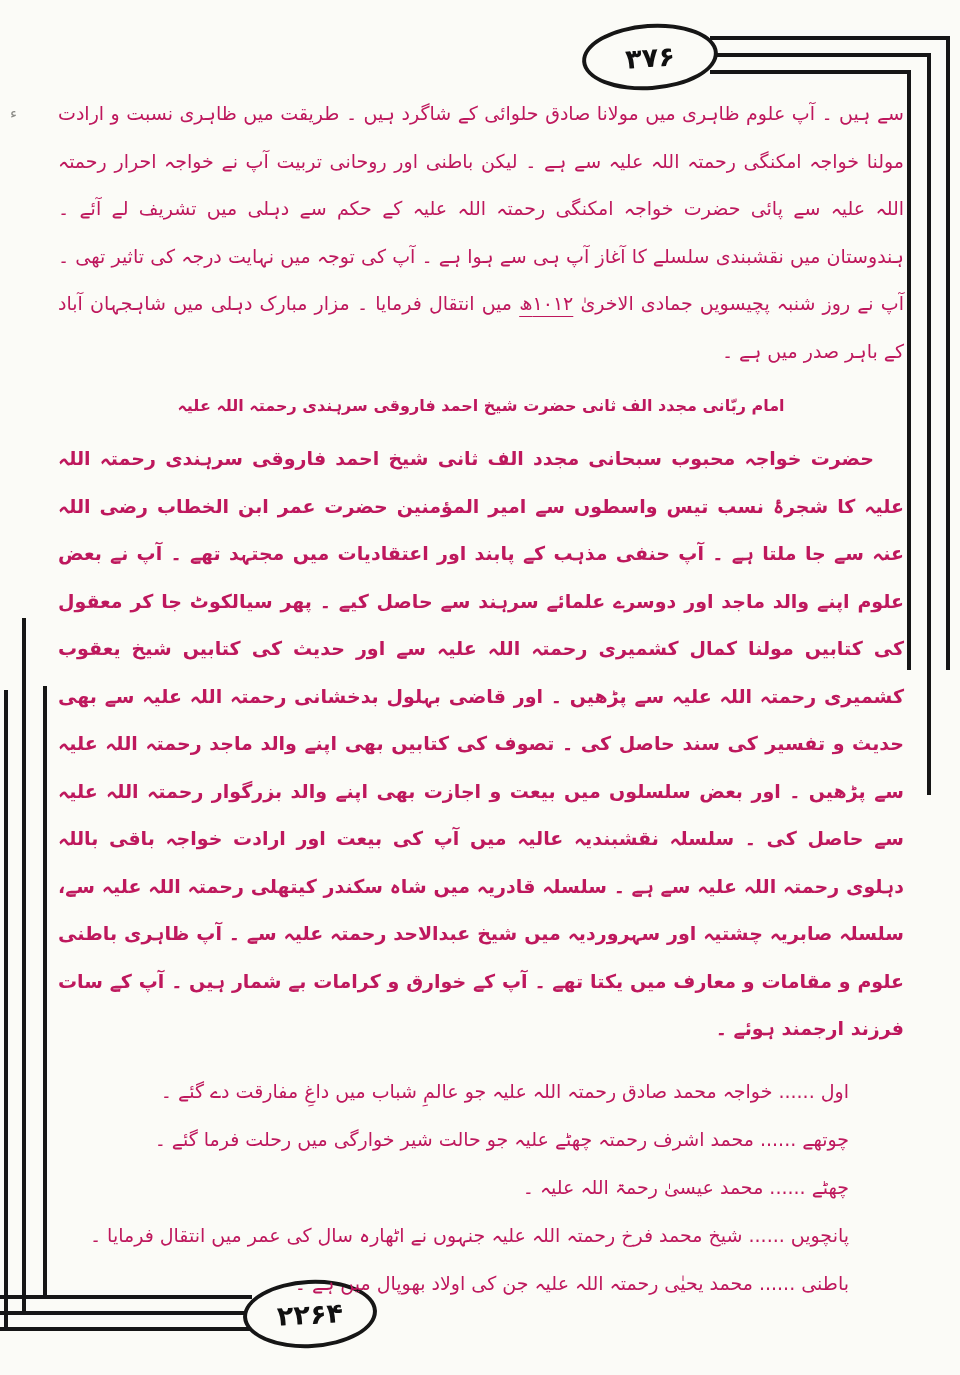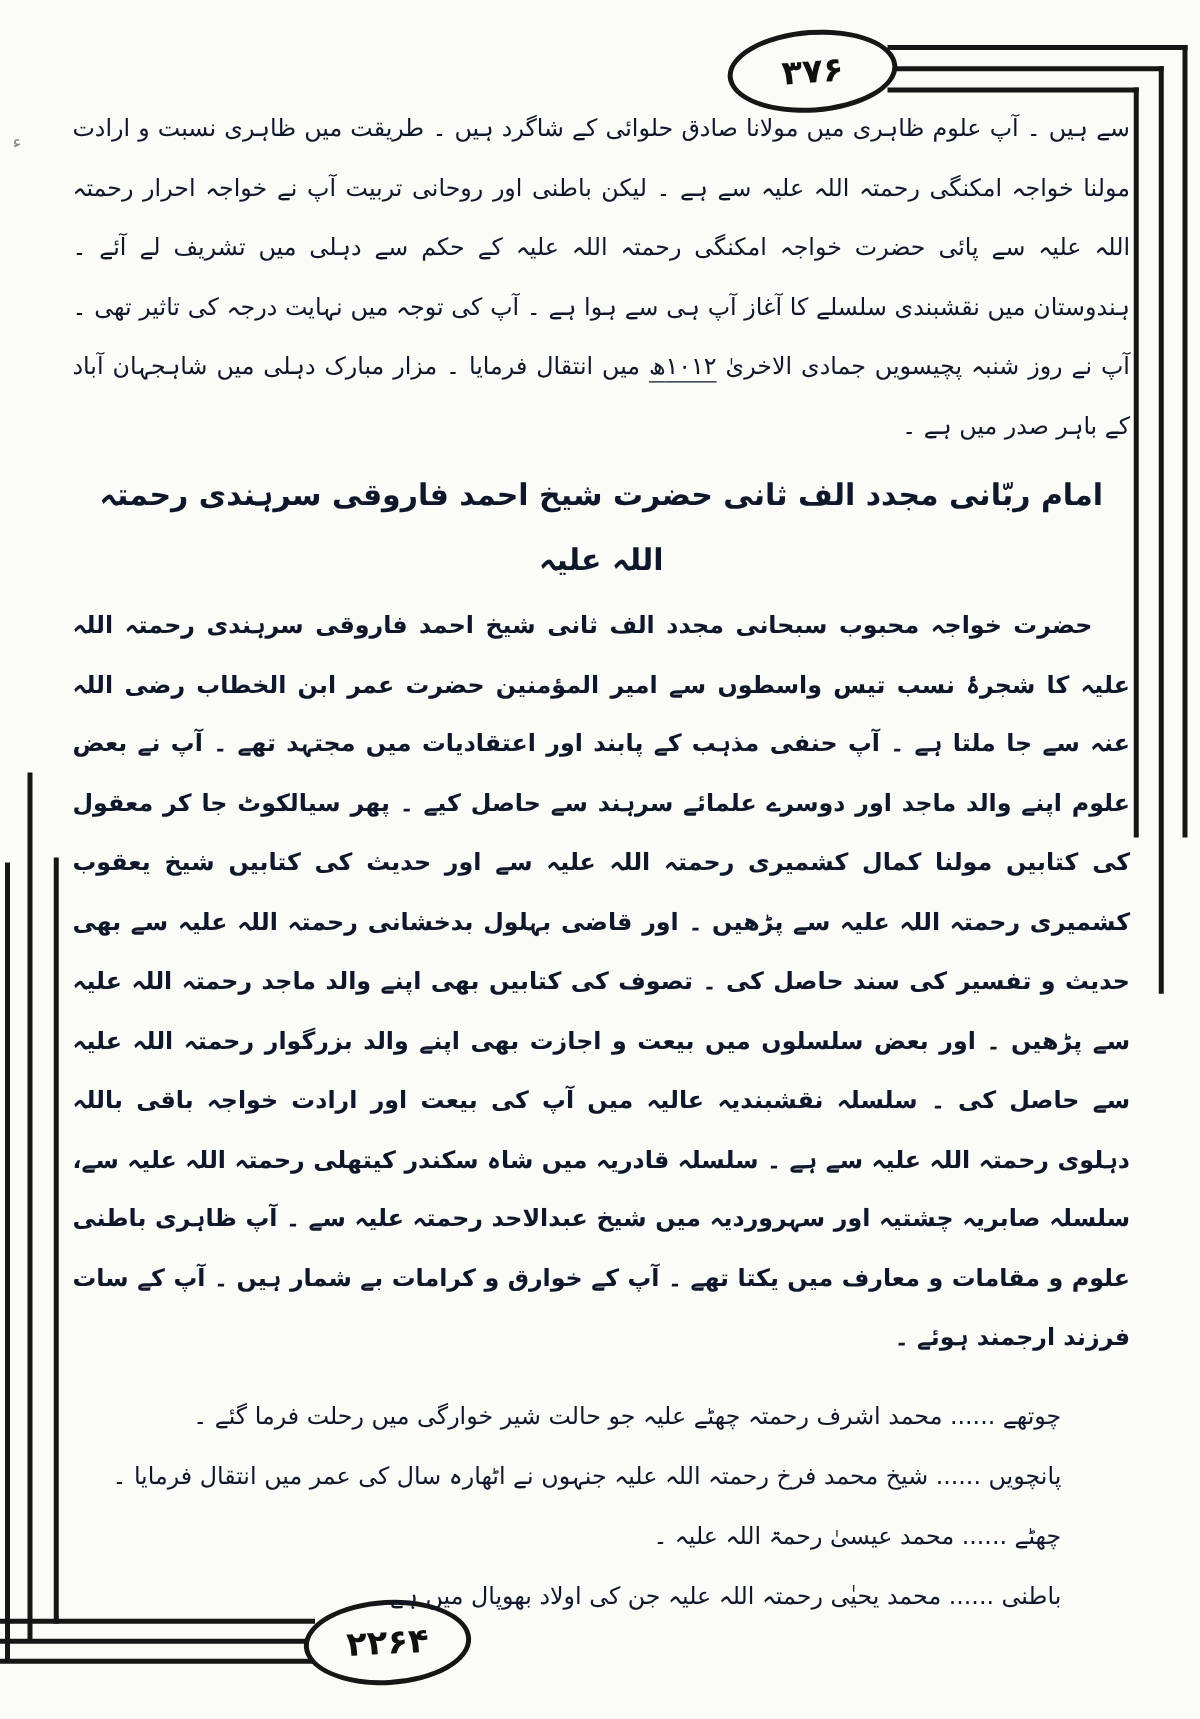--- a/index.html
+++ b/index.html
@@ -32,30 +32,30 @@
     position:absolute;border:4px solid #161616;border-radius:50%;
     background:#fbfbf7;display:flex;align-items:center;justify-content:center;
     font-weight:bold;direction:rtl;
   }
   .cartouche.top{left:582px;top:24px;width:128px;height:58px;font-size:27px;transform:rotate(-4deg);}
   .cartouche.bottom{left:243px;top:1280px;width:126px;height:60px;font-size:27px;transform:rotate(-3deg);}
   
   .margin-mark{position:absolute;left:10px;top:104px;font-size:15px;color:#8a8a86;}
   
   .textblock{
-    position:absolute;top:80px;right:56px;width:846px;
+    position:absolute;top:90px;right:56px;width:846px;
     direction:rtl;font-size:19px;line-height:47.5px;
-    text-align:justify;color:#0f172a;
+    text-align:justify;color:#be185d;
   }
   .para{margin:0;text-align:justify;}
   .para.indent{text-indent:30px;font-weight:bold;}
   .u{text-decoration:underline;text-underline-offset:6px;}
   .heading{
     margin:5px 0 3px 0;text-align:center;font-weight:bold;
-    font-size:24px;line-height:52px;text-align-last:center;
+    font-size:16px;line-height:52px;text-align-last:center;
   }
   .sons{margin-top:14px;}
   .son-line{
     text-align:right;text-align-last:right;
     padding-right:55px;line-height:48px;
   }
 </style>
 </head>
 <body>
 
@@ -85,19 +85,20 @@
 
   <p class="para"><span>سے ہیں ۔ آپ علوم ظاہری میں مولانا صادق حلوائی کے شاگرد ہیں ۔ طریقت میں ظاہری نسبت و ارادت مولنا خواجہ امکنگی رحمتہ اللہ علیہ سے ہے ۔ لیکن باطنی اور روحانی تربیت آپ نے خواجہ احرار رحمتہ اللہ علیہ سے پائی حضرت خواجہ امکنگی رحمتہ اللہ علیہ کے حکم سے دہلی میں تشریف لے آئے ۔ ہندوستان میں نقشبندی سلسلے کا آغاز آپ ہی سے ہوا ہے ۔ آپ کی توجہ میں نہایت درجہ کی تاثیر تھی ۔ آپ نے روز شنبہ پچیسویں جمادی الاخریٰ</span>
     <span class="u">۱۰۱۲ھ</span>
     <span>میں انتقال فرمایا ۔ مزار مبارک دہلی میں شاہجہان آباد کے باہر صدر میں ہے ۔</span></p>
 
   <h2 class="heading">امام ربّانی مجدد الف ثانی حضرت شیخ احمد فاروقی سرہندی رحمتہ اللہ علیہ</h2>
 
   <p class="para indent"><span>حضرت خواجہ محبوب سبحانی مجدد الف ثانی شیخ احمد فاروقی سرہندی رحمتہ اللہ علیہ کا شجرۂ نسب تیس واسطوں سے امیر المؤمنین حضرت عمر ابن الخطاب رضی اللہ عنہ سے جا ملتا ہے ۔ آپ حنفی مذہب کے پابند اور اعتقادیات میں مجتہد تھے ۔ آپ نے بعض علوم اپنے والد ماجد اور دوسرے علمائے سرہند سے حاصل کیے ۔ پھر سیالکوٹ جا کر معقول کی کتابیں مولنا کمال کشمیری رحمتہ اللہ علیہ سے اور حدیث کی کتابیں شیخ یعقوب کشمیری رحمتہ اللہ علیہ سے پڑھیں ۔ اور قاضی بہلول بدخشانی رحمتہ اللہ علیہ سے بھی حدیث و تفسیر کی سند حاصل کی ۔ تصوف کی کتابیں بھی اپنے والد ماجد رحمتہ اللہ علیہ سے پڑھیں ۔ اور بعض سلسلوں میں بیعت و اجازت بھی اپنے والد بزرگوار رحمتہ اللہ علیہ سے حاصل کی ۔ سلسلہ نقشبندیہ عالیہ میں آپ کی بیعت اور ارادت خواجہ باقی باللہ دہلوی رحمتہ اللہ علیہ سے ہے ۔ سلسلہ قادریہ میں شاہ سکندر کیتھلی رحمتہ اللہ علیہ سے، سلسلہ صابریہ چشتیہ اور سہروردیہ میں شیخ عبدالاحد رحمتہ علیہ سے ۔ آپ ظاہری باطنی علوم و مقامات و معارف میں یکتا تھے ۔ آپ کے خوارق و کرامات بے شمار ہیں ۔ آپ کے سات فرزند ارجمند ہوئے ۔</span></p>
 
   <div class="sons">
+    <div class="son-line">اول ...... خواجہ محمد صادق رحمتہ اللہ علیہ جو عالمِ شباب میں داغِ مفارقت دے گئے ۔</div>
     <div class="son-line">چوتھے ...... محمد اشرف رحمتہ چھٹے علیہ جو حالت شیر خوارگی میں رحلت فرما گئے ۔</div>
+    <div class="son-line">چھٹے ...... محمد عیسیٰ رحمۃ اللہ علیہ ۔</div>
     <div class="son-line">پانچویں ...... شیخ محمد فرخ رحمتہ اللہ علیہ جنہوں نے اٹھارہ سال کی عمر میں انتقال فرمایا ۔</div>
-    <div class="son-line">چھٹے ...... محمد عیسیٰ رحمۃ اللہ علیہ ۔</div>
     <div class="son-line">باطنی ...... محمد یحیٰی رحمتہ اللہ علیہ جن کی اولاد بھوپال میں ہے ۔</div>
   </div>
 
 </div>
 
 </body></html>

